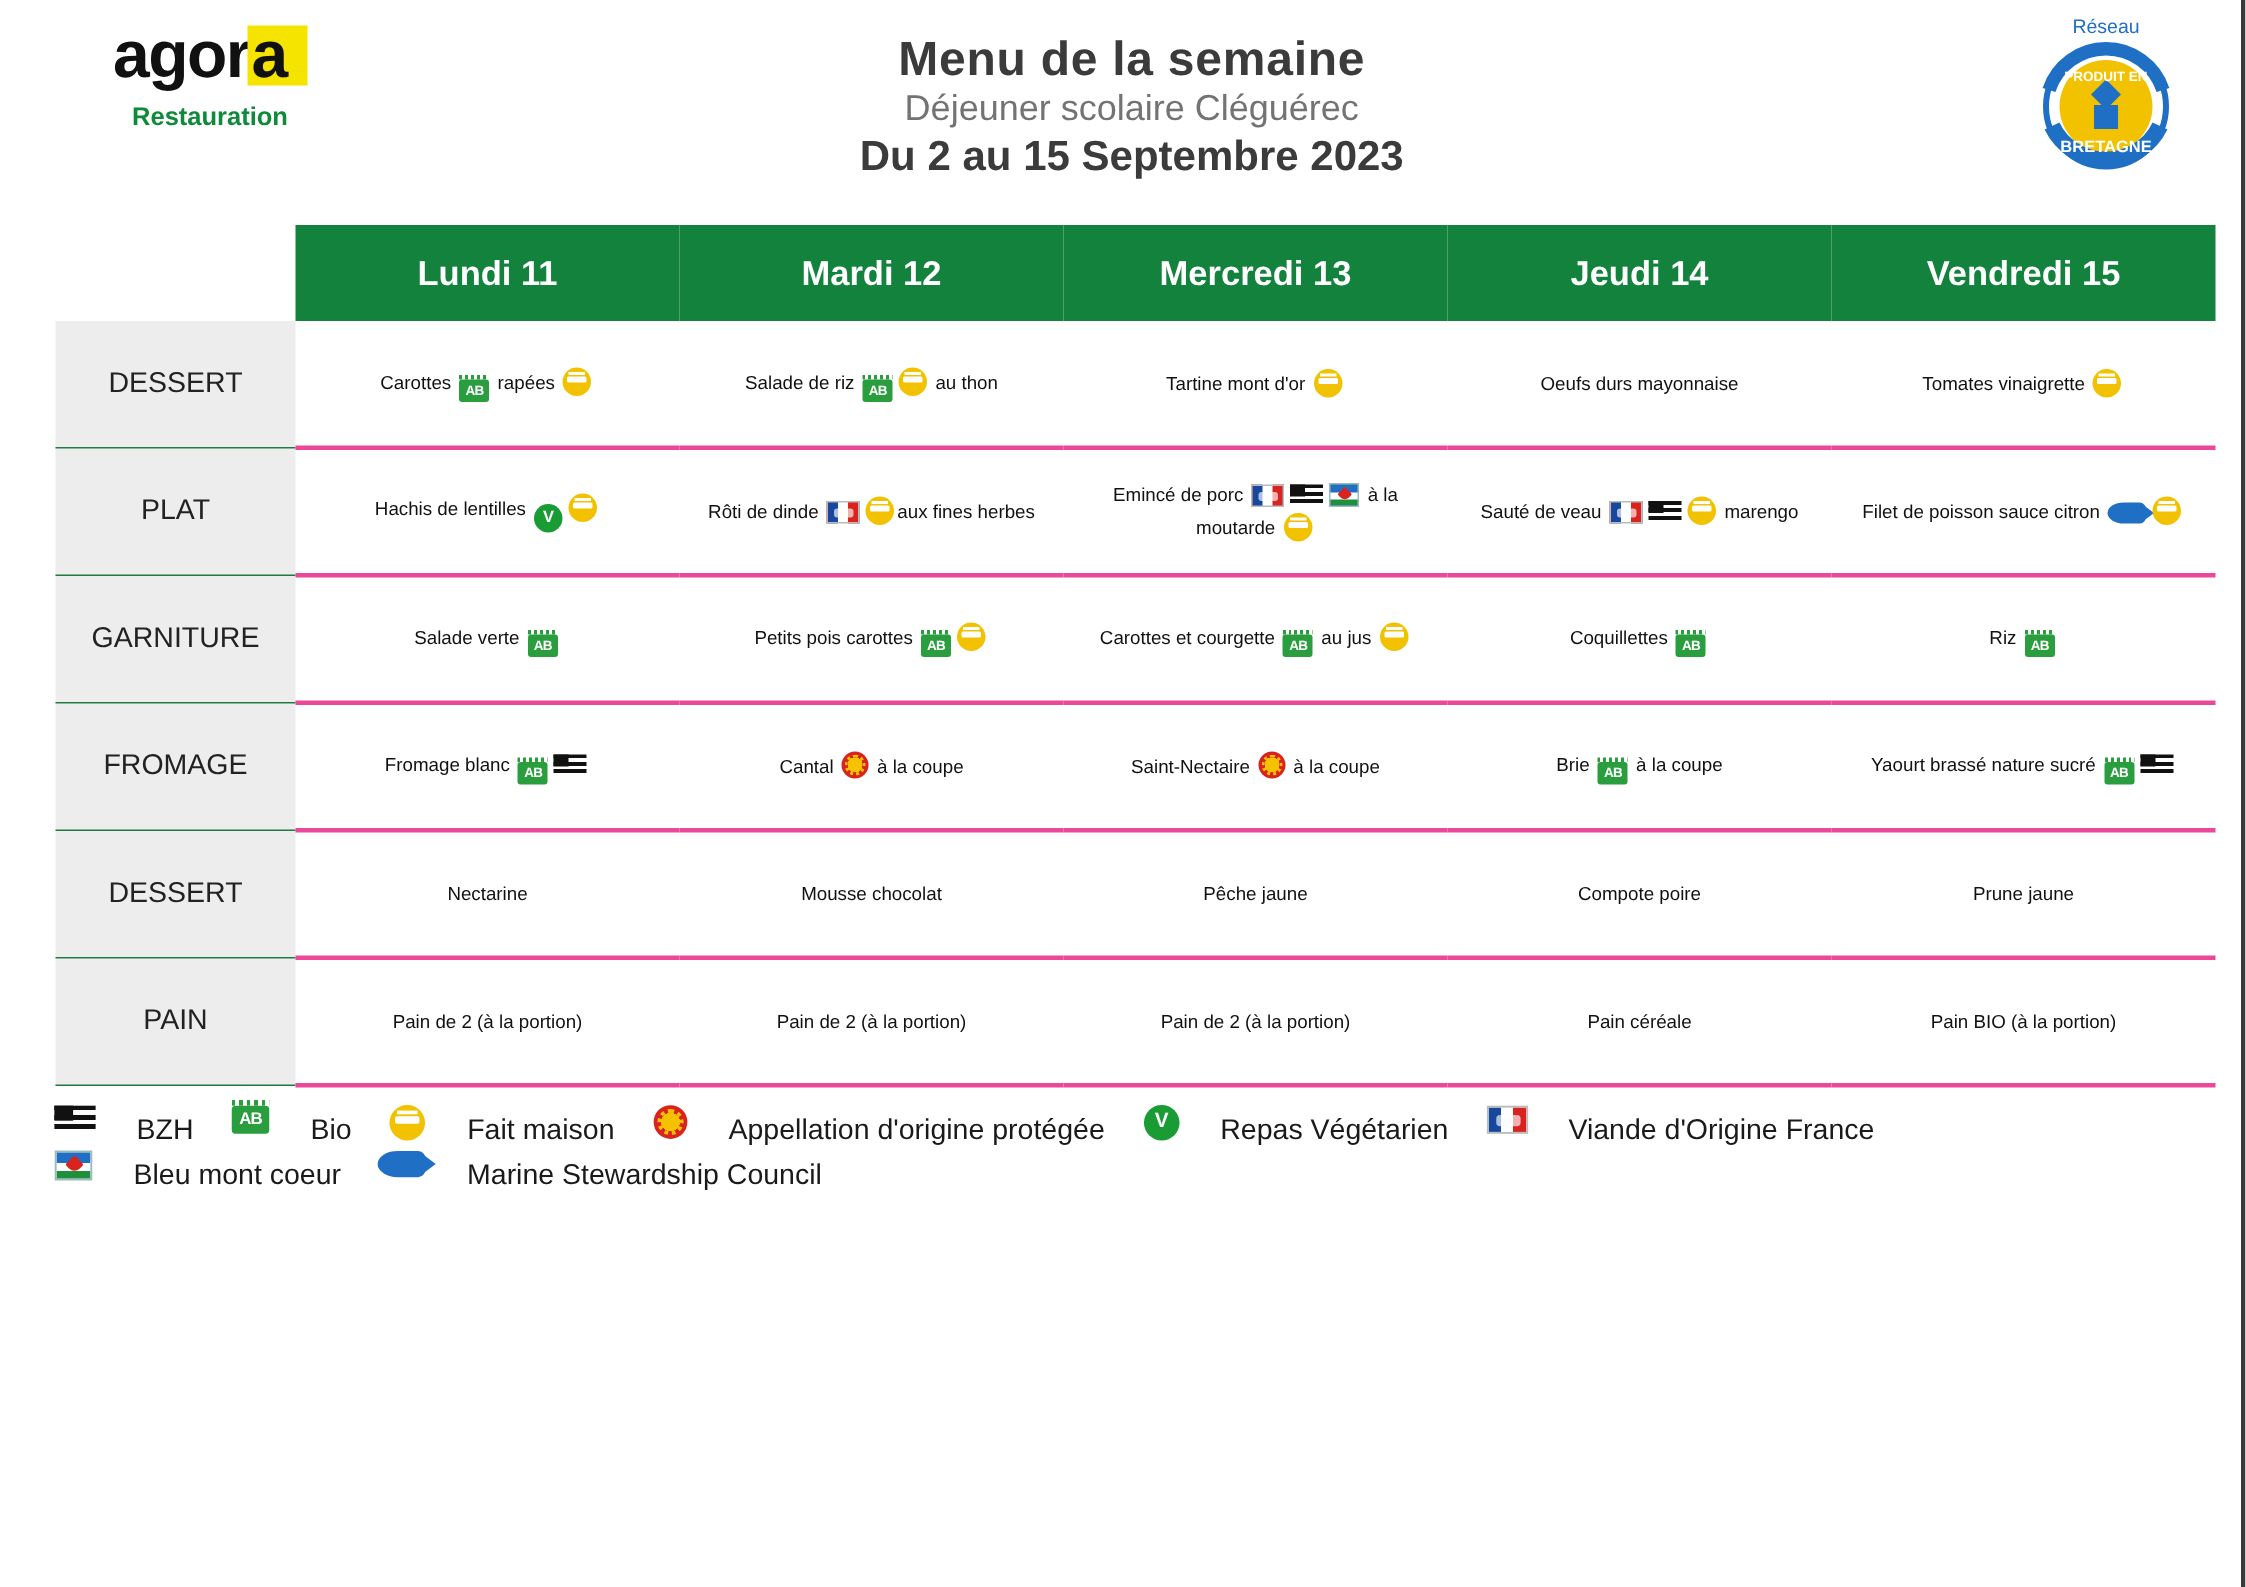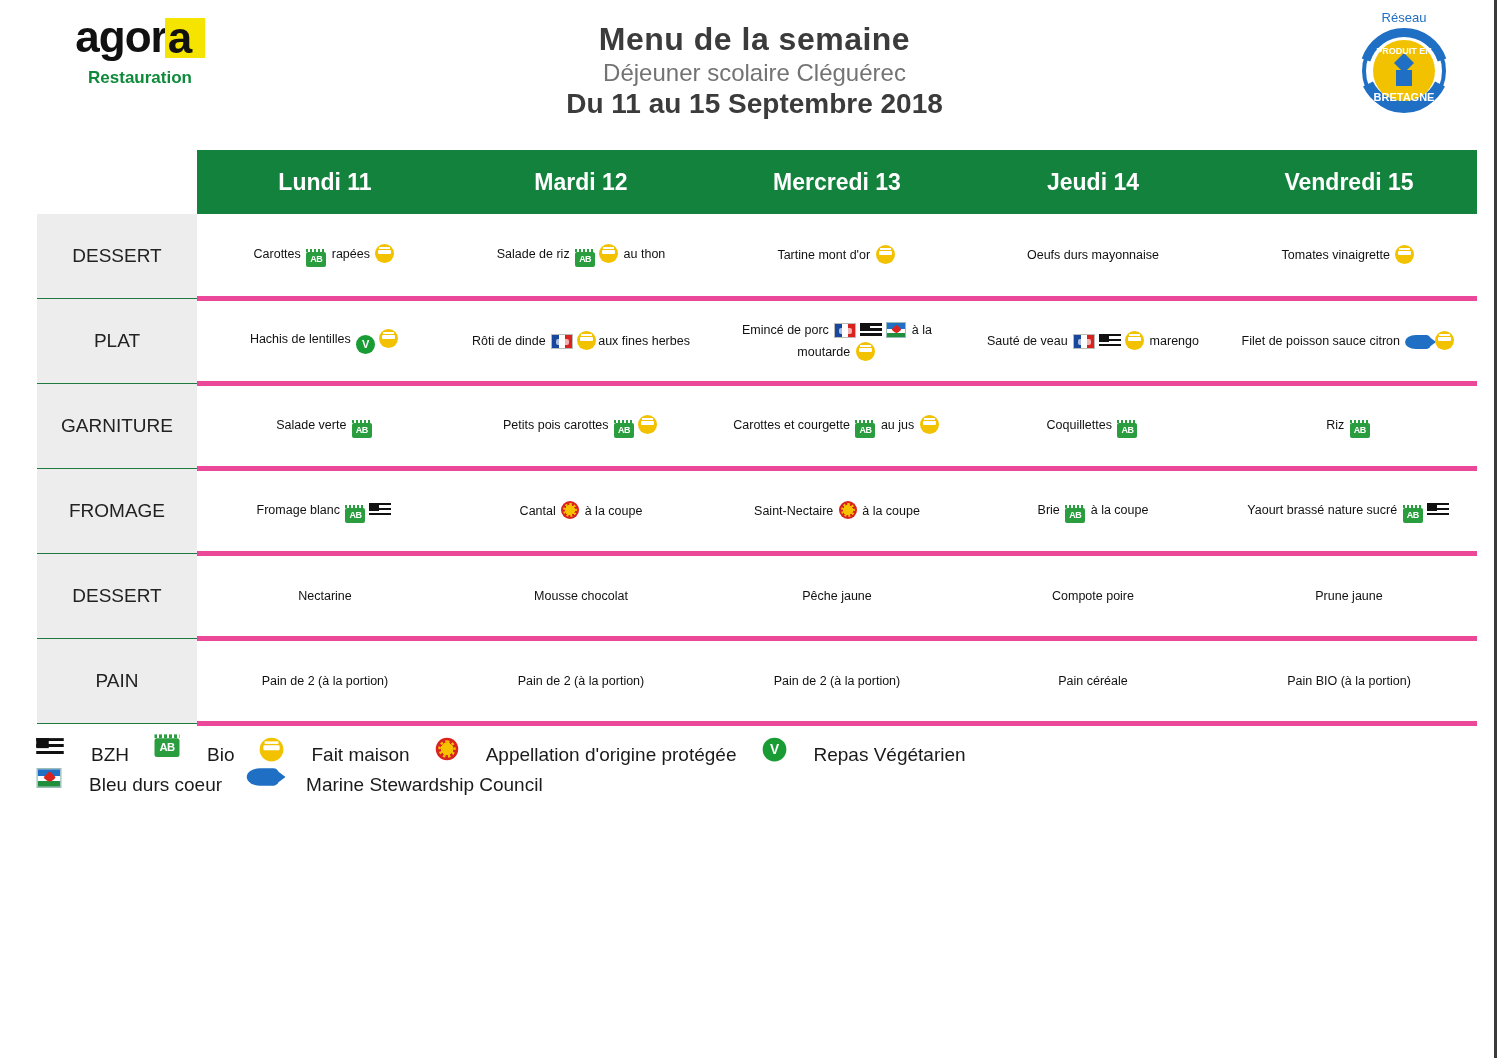--- a/index.html
+++ b/index.html
@@ -134,21 +134,21 @@
     vertical-align: middle;
     height: 82px;
     border-bottom: 1px solid #1f7a3f;
   }
   td.cell {
     font-size: 12.5px;
     color: #111;
     text-align: center;
     vertical-align: middle;
     line-height: 22px;
-    border-bottom: 5px solid #ec4899;
+    border-bottom: 3px solid #ec4899;
     padding: 4px 6px;
   }
   tr.first-body td { border-top: none; }
 
   
   .ic {
     display: inline-block;
     vertical-align: -4px;
     margin: 0 2px;
   }
@@ -312,21 +312,21 @@
     <div class="logo">
       <div class="logo-main">
         <span>agor</span><span class="logo-square"><span>a</span></span>
       </div>
       <div class="logo-resto">Restauration</div>
     </div>
 
     <div class="titles">
       <div class="title-main">Menu de la semaine</div>
       <div class="title-sub">Déjeuner scolaire Cléguérec</div>
-      <div class="title-dates">Du 11 au 15 Septembre 2018</div>
+      <div class="title-dates">Du 2 au 15 Septembre 2023</div>
     </div>
 
     <div class="bzh-logo">
       <svg width="120" height="110" viewBox="0 0 120 110">
         <text x="60" y="14" font-family="Liberation Sans, sans-serif" font-size="13" fill="#1f6fc4" text-anchor="middle">Réseau</text>
         <circle cx="60" cy="63" r="40" fill="#ffffff" stroke="#1f6fc4" stroke-width="4"></circle>
         <circle cx="60" cy="63" r="31" fill="#f2c200"></circle>
         <path d="M60 45 l10 10 -10 10 -10 -10 z" fill="#1f6fc4"></path>
         <rect x="52" y="62" width="16" height="16" fill="#1f6fc4"></rect>
         <path d="M22 52 A40 40 0 0 1 98 52" fill="none" stroke="#1f6fc4" stroke-width="9"></path>
@@ -415,25 +415,29 @@
           <span class="legend-label">Fait maison</span>
         </div>
         <div class="legend-item">
           <span class="ic ic-aop"></span>
           <span class="legend-label">Appellation d'origine protégée</span>
         </div>
         <div class="legend-item">
           <span class="ic ic-veg">V</span>
           <span class="legend-label">Repas Végétarien</span>
         </div>
+        <div class="legend-item">
+          <span class="ic ic-vof"></span>
+          <span class="legend-label">Viande d'Origine France</span>
+        </div>
       </div>
     <div class="legend-row" id="legend-row-2">
         <div class="legend-item">
           <span class="ic ic-bbc"></span>
-          <span class="legend-label">Bleu durs coeur</span>
+          <span class="legend-label">Bleu mont coeur</span>
         </div>
         <div class="legend-item">
           <span class="ic ic-msc"></span>
           <span class="legend-label">Marine Stewardship Council</span>
         </div>
       </div>
   </div>
 
 </div>
 

